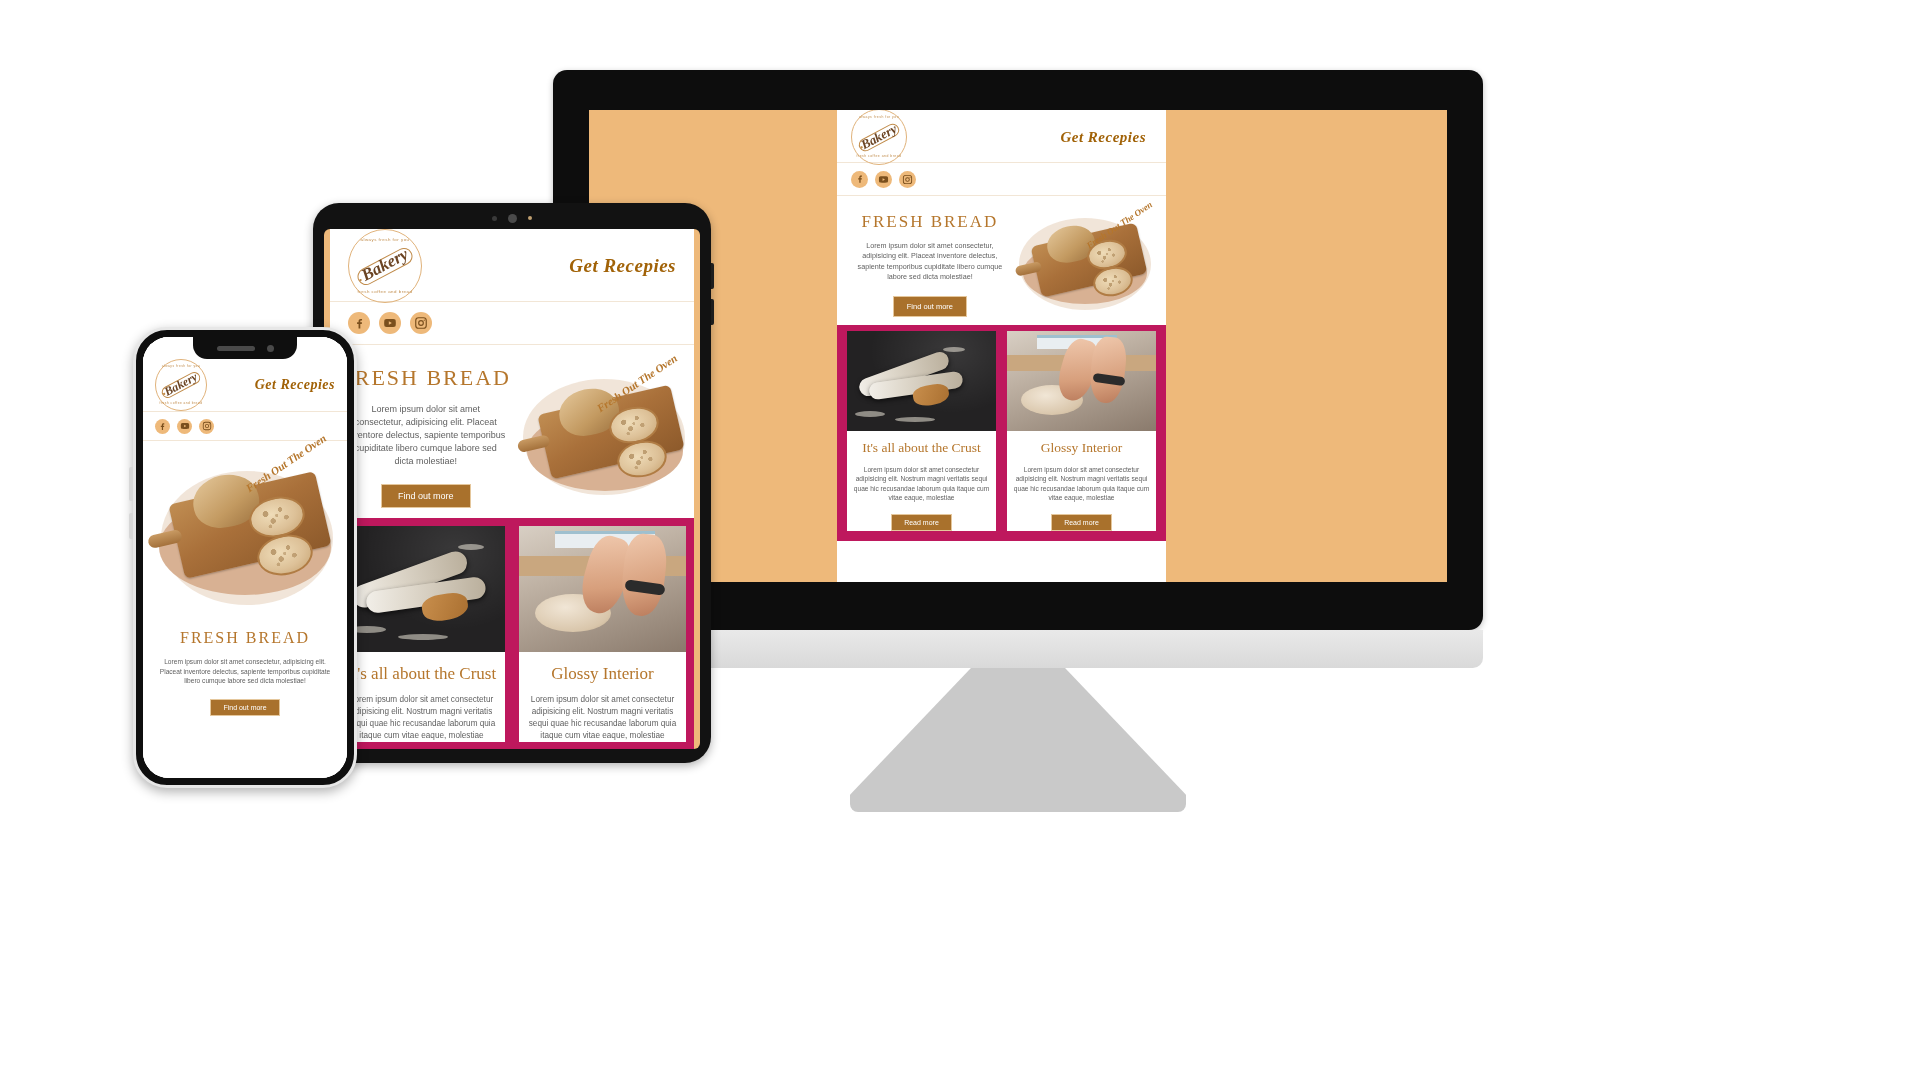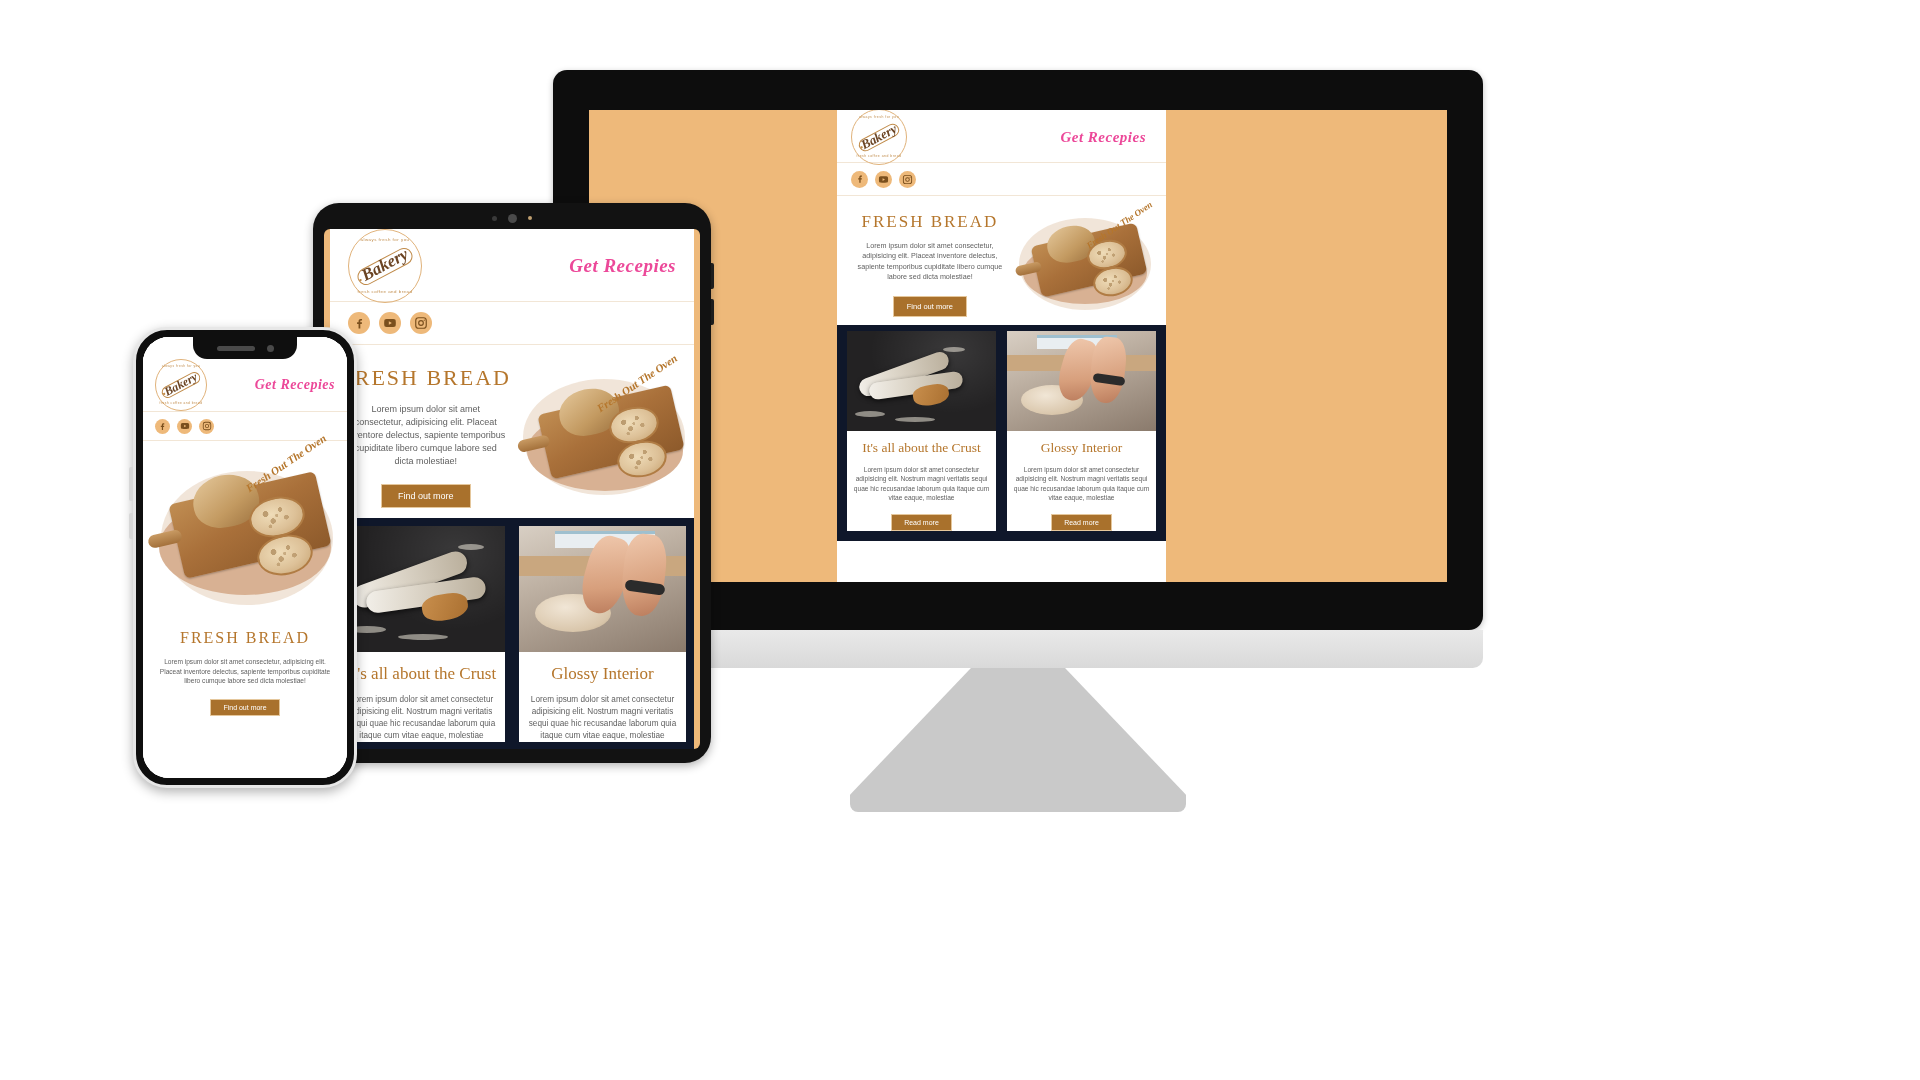--- a/index.html
+++ b/index.html
@@ -31,21 +31,21 @@
   .logo-badge .pin::before, .logo-badge .pin::after{
     content:""; position:absolute; top:50%; transform:translateY(-50%);
     border:1px solid #c08b4a; border-radius:999px; background:#fff;
   }
   .logo-badge .word {
     position:absolute; left:0; right:0; text-align:center;
     color:#6b4423; font-family:"Liberation Serif", serif; font-style:italic;
     font-weight:700; transform:rotate(-28deg); white-space:nowrap;
   }
   .nav-link {
-    color:#ec4899; font-family:"Liberation Serif", serif; font-style:italic;
+    color:#a16207; font-family:"Liberation Serif", serif; font-style:italic;
     font-weight:700; white-space:nowrap; letter-spacing:.5px;
   }
   .social-bar { display:flex; align-items:center; background:#fff;
                 border-top:1px solid #f2e6d6; border-bottom:1px solid #f2e6d6; }
   .soc {
     border-radius:50%; background:#eeb97a; display:flex; align-items:center;
     justify-content:center; color:#8a5a22; flex:none;
   }
   .soc svg { display:block; fill:#7a4f1d; }
 
@@ -92,21 +92,21 @@
       radial-gradient(circle at 62% 24%, rgba(150,110,60,.5) 0 7%, transparent 8%),
       radial-gradient(circle at 38% 62%, rgba(150,110,60,.5) 0 9%, transparent 10%),
       radial-gradient(circle at 74% 58%, rgba(150,110,60,.45) 0 7%, transparent 8%),
       radial-gradient(circle at 50% 44%, rgba(150,110,60,.4) 0 6%, transparent 7%),
       radial-gradient(circle at 28% 80%, rgba(150,110,60,.4) 0 5%, transparent 6%);
   }
   .flour-splash{
     position:absolute; border-radius:50%; background:#efe1d2; opacity:.85;
   }
 
-  .cards { display:flex; background:#0f172a; }
+  .cards { display:flex; background:#be185d; }
   .card { background:#fff; text-align:center; }
   .card-photo { width:100%; position:relative; overflow:hidden; }
   .photo-bread-dark{
     background:
       radial-gradient(ellipse at 70% 20%, rgba(255,255,255,.10), transparent 55%),
       #232223;
   }
   .photo-bread-dark .bag{
     position:absolute; border-radius:999px; transform-origin:center;
     background:linear-gradient(100deg,#f2efe9 0%,#ddd6c9 40%,#b9ae9b 100%);

